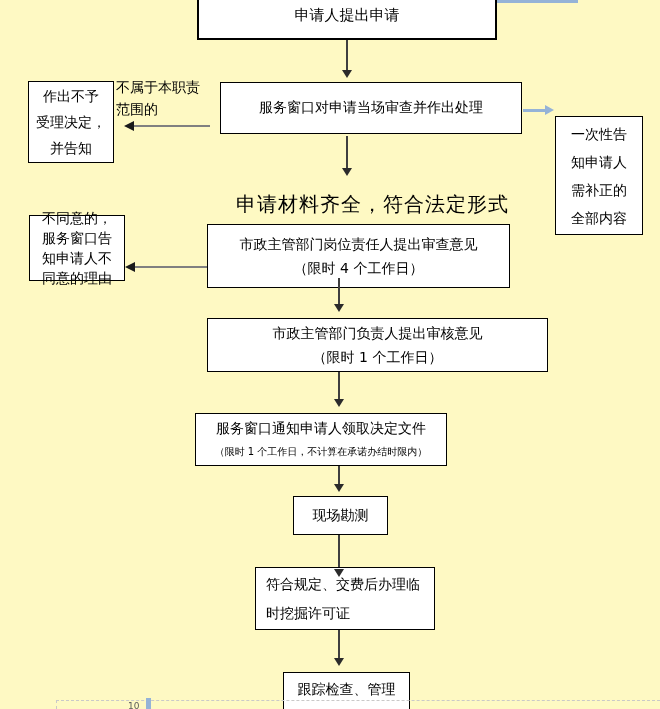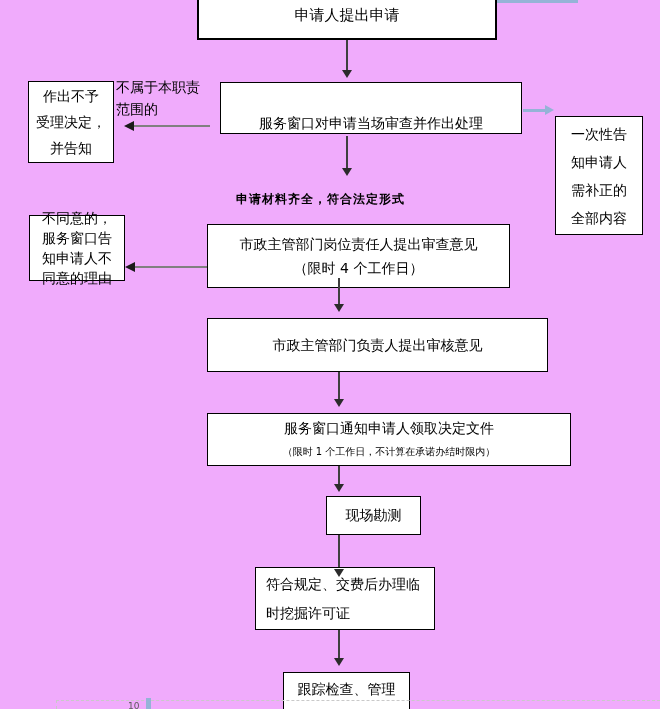--- a/index.html
+++ b/index.html
@@ -2,21 +2,21 @@
 <html><head>
 <meta charset="utf-8">
 <style>
   * { margin:0; padding:0; box-sizing:border-box; }
   html,body { background:#fff; }
   body {
     width:660px; height:709px; position:relative; overflow:hidden;
     font-family:"DejaVu Sans","Liberation Sans",sans-serif;
     color:#000;
   }
-  .page { position:absolute; inset:0; background:#f0abfc; }
+  .page { position:absolute; inset:0; background:#fef9c3; }
   .node {
     position:absolute; border:1px solid #000; background:#fff;
     display:flex; flex-direction:column; justify-content:center; align-items:center;
     text-align:center; font-size:14px;
   }
   .node span { display:block; white-space:nowrap; }
   .label { position:absolute; text-align:left; font-size:14px; }
   .vline { position:absolute; width:2px; background:#3f3f3f; }
   .hline { position:absolute; height:2px; background:#808080; }
   .head-down { position:absolute; width:0; height:0;
@@ -25,35 +25,35 @@
   .head-left { position:absolute; width:0; height:0;
     border-top:5px solid transparent; border-bottom:5px solid transparent;
     border-right:10px solid #1a1a1a; }
   .head-right-blue { position:absolute; width:0; height:0;
     border-top:5px solid transparent; border-bottom:5px solid transparent;
     border-left:9px solid #95b3d7; }
   .topbar { position:absolute; left:370px; top:0; width:208px; height:3px; background:#95b3d7; }
 
   
   .b1 { left:197px; top:-10px; width:300px; height:50px; border-width:2px; font-size:15px; }
-  .b2 { left:220px; top:82px;  width:302px; height:52px;justify-content:flex-end; }
+  .b2 { left:220px; top:82px;  width:302px; height:52px; }
   .bA { left:28px;  top:81px;  width:86px;  height:82px; line-height:26px; }
   .bR { left:555px; top:68px;  width:88px;  height:119px; line-height:28px;margin-top:48px; }
   .b3 { left:207px; top:224px; width:303px; height:64px; line-height:24px; }
   .bB { left:29px;  top:215px; width:96px;  height:66px; line-height:20px; }
   .b4 { left:207px; top:318px; width:341px; height:54px; line-height:24px; }
-  .b5 { left:207px; top:413px; width:364px; height:53px; line-height:24px; }
+  .b5 { left:195px; top:413px; width:252px; height:53px; line-height:24px; }
   .b5 .tight { font-size:10px; }
-  .b6 { left:293px; top:496px; width:95px;  height:39px;margin-left:33px; }
+  .b6 { left:293px; top:496px; width:95px;  height:39px; }
   .b7 { left:255px; top:567px; width:180px; height:63px; align-items:flex-start;
         text-align:left; padding-left:10px; line-height:29px; }
   .b8 { left:283px; top:672px; width:127px; height:50px; justify-content:flex-start; padding-top:8px; }
 
   .lblA { left:116px; top:76px; width:100px; line-height:22px; }
-  .lblB { left:236px; top:191px; width:240px; font-size:12px; letter-spacing:1px; white-space:nowrap;font-weight:bold; }
+  .lblB { left:236px; top:191px; width:240px; font-size:20px; letter-spacing:1px; white-space:nowrap; }
 
   .dash-h { position:absolute; left:56px; top:700px; width:604px; border-top:1px dashed #c9c9c9; }
   .dash-v { position:absolute; left:56px; top:700px; height:9px; border-left:1px dashed #c9c9c9; }
   .foot-artifact { position:absolute; left:128px; top:701px; font-size:9px; color:#5a5a5a; }
   .caret { position:absolute; left:146px; top:698px; width:5px; height:11px; background:#95b3d7; }
 </style>
 </head>
 <body>
 
 <div class="page">
@@ -125,20 +125,21 @@
     <div class="head-left" style="left:125px;top:262px"></div>
   </div>
 
   <div>
     <div class="vline" style="left:338px;top:278px;height:27px"></div>
     <div class="head-down" style="left:334px;top:304px"></div>
   </div>
 
   <div class="node b4">
     <span>市政主管部门负责人提出审核意见</span>
+    <span>（限时 1 个工作日）</span>
   </div>
 
   <div>
     <div class="vline" style="left:338px;top:372px;height:28px"></div>
     <div class="head-down" style="left:334px;top:399px"></div>
   </div>
 
   <div class="node b5">
     <span>服务窗口通知申请人领取决定文件</span>
     <span class="tight">（限时 1 个工作日，不计算在承诺办结时限内）</span>

